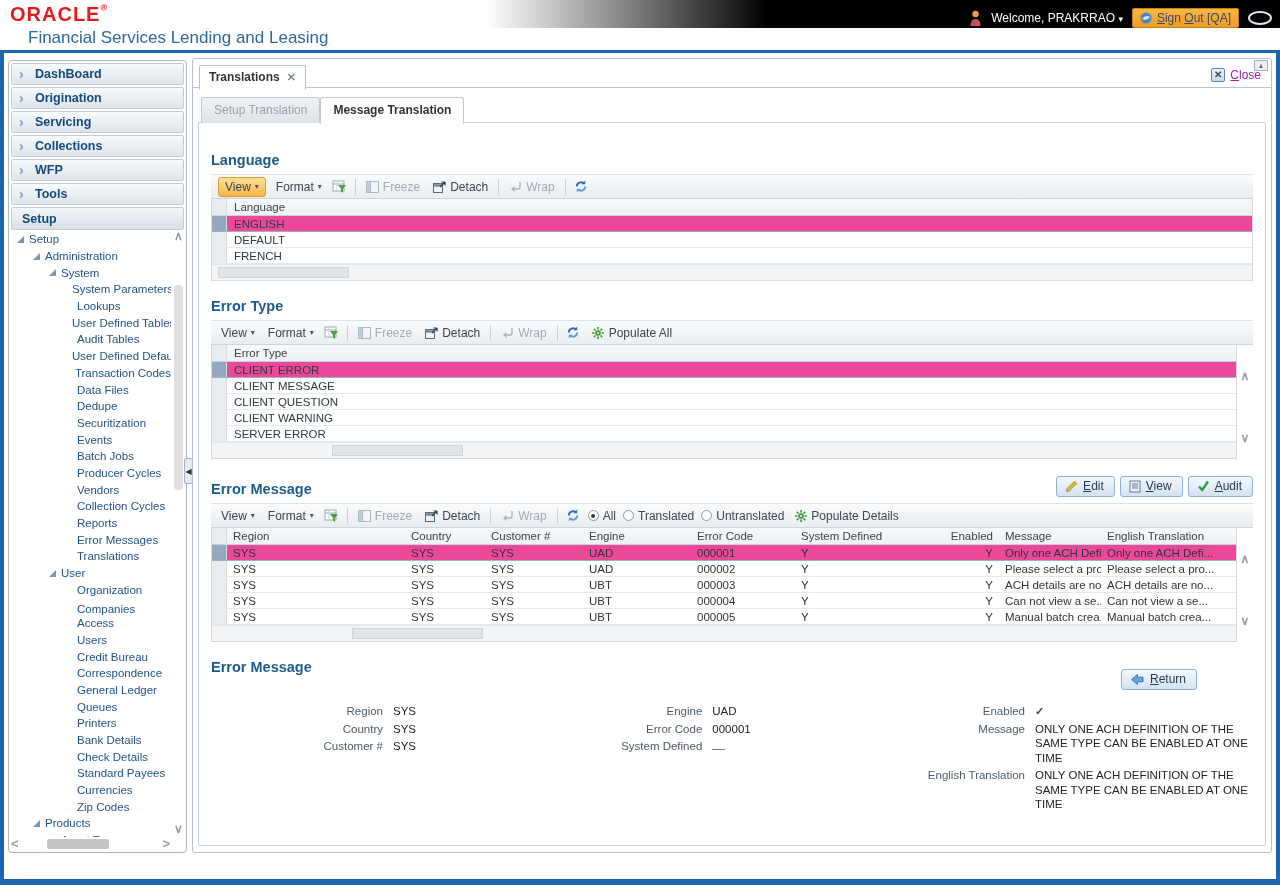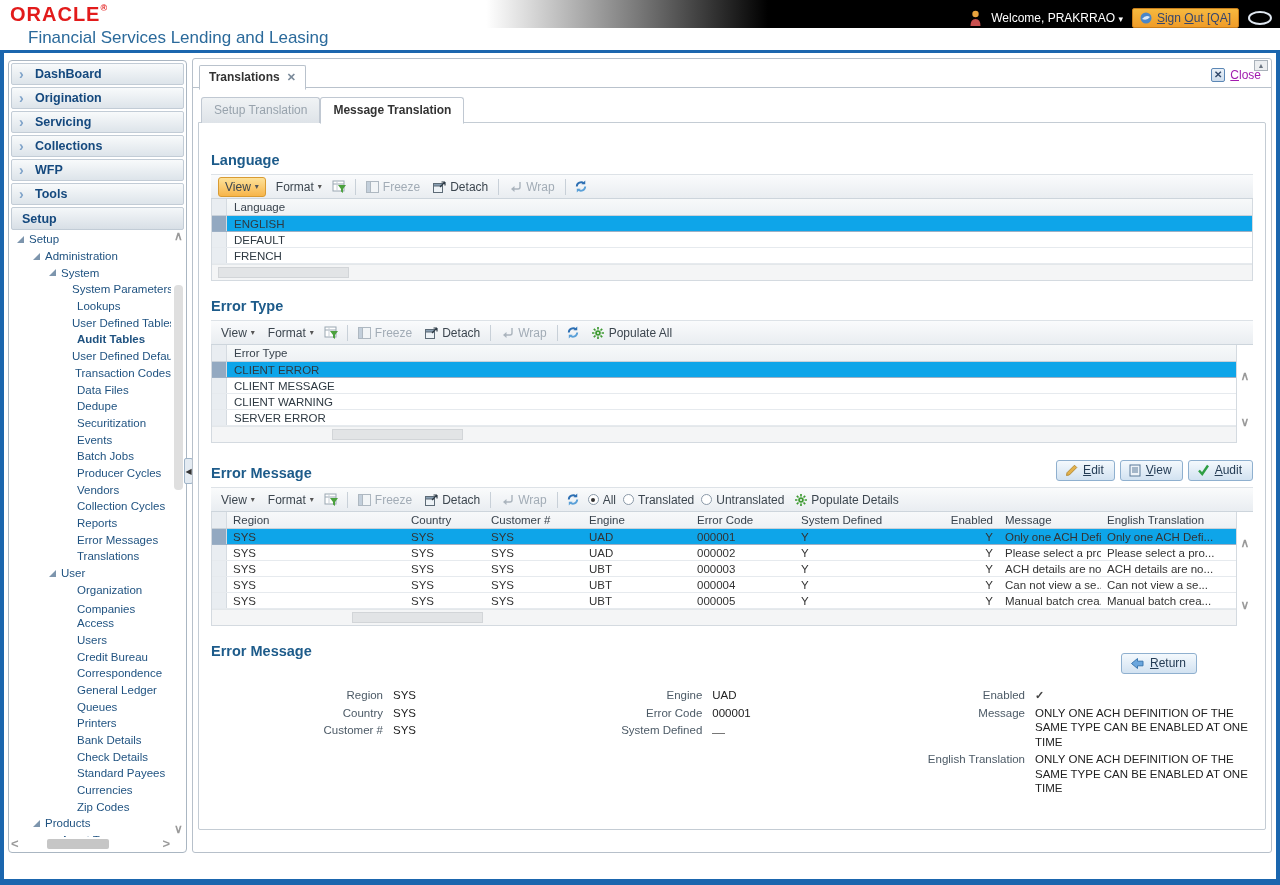--- a/index.html
+++ b/index.html
@@ -77,21 +77,21 @@
   .ticon { display:inline-flex; width:16px; height:15px; align-items:center; justify-content:center; cursor:pointer; }
   .radio-opt { display:inline-flex; align-items:center; gap:4px; cursor:pointer; }
   .radio { width:11px; height:11px; border:1px solid #8a99a8; border-radius:50%; background:#fff; position:relative; display:inline-block; }
   .radio.sel::after { content:""; position:absolute; left:2.5px; top:2.5px; width:4px; height:4px; border-radius:50%; background:#333; }
 
   
   .tblzone { display:flex; align-items:stretch; }
   .tbl { flex:1; border:1px solid #d4dae0; border-top:none; }
   .thead { display:flex; background:linear-gradient(#f7f9fa,#eef1f4); border-bottom:1px solid #c9d1d9; color:#39434d; height:17px; align-items:center; }
   .trow { display:flex; height:16px; align-items:center; border-bottom:1px solid #e6eaee; background:#fff; cursor:pointer; }
-  .trow.selected { background:#0ea5e9; border-bottom-color:#9db0c5; }
+  .trow.selected { background:#ec4899; border-bottom-color:#9db0c5; }
   .gutter { width:15px; align-self:stretch; background:#e9edf1; border-right:1px solid #d5dbe1; }
   .trow.selected .gutter { background:#93a9c1; }
   .cell1 { padding-left:7px; font-size:11.5px; color:#2e3942; white-space:nowrap; overflow:hidden; }
   .thead .cell1 { color:#39434d; }
   .tfoot { height:16px; background:#f4f5f6; border-top:1px solid #e3e7ea; position:relative; }
   .tfoot .fthumb { position:absolute; left:6px; top:2px; height:11px; width:131px; background:#e2e4e6; border:1px solid #d2d5d8; }
   .vrail { width:16px; display:flex; flex-direction:column; align-items:center; justify-content:space-between; padding:24px 0 14px 0; color:#8f969e; }
 
   
   .c { padding-left:6px; font-size:11.5px; white-space:nowrap; overflow:hidden; }
@@ -207,21 +207,21 @@
               <i></i>
             </span>
             <span class="tlabel">Lookups</span>
           </div>
           <div class="tree-item" style="padding-left: 54px;">
             <span class="tri" style="visibility: hidden;">
               <i></i>
             </span>
             <span class="tlabel">User Defined Tables</span>
           </div>
-          <div class="tree-item" style="padding-left: 54px; font-weight: bold;">
+          <div class="tree-item" style="padding-left: 54px;">
             <span class="tri" style="visibility: hidden;">
               <i></i>
             </span>
             <span class="tlabel">Audit Tables</span>
           </div>
           <div class="tree-item" style="padding-left: 54px;">
             <span class="tri" style="visibility: hidden;">
               <i></i>
             </span>
             <span class="tlabel">User Defined Defaults</span>
@@ -586,20 +586,24 @@
             </div>
             <div>
 
             <div class="trow selected">
                   <span class="gutter"></span>
                   <span class="cell1">CLIENT ERROR</span>
                 </div>
                 <div class="trow">
                   <span class="gutter"></span>
                   <span class="cell1">CLIENT MESSAGE</span>
+                </div>
+                <div class="trow">
+                  <span class="gutter"></span>
+                  <span class="cell1">CLIENT QUESTION</span>
                 </div>
                 <div class="trow">
                   <span class="gutter"></span>
                   <span class="cell1">CLIENT WARNING</span>
                 </div>
                 <div class="trow">
                   <span class="gutter"></span>
                   <span class="cell1">SERVER ERROR</span>
                 </div>
               </div>

